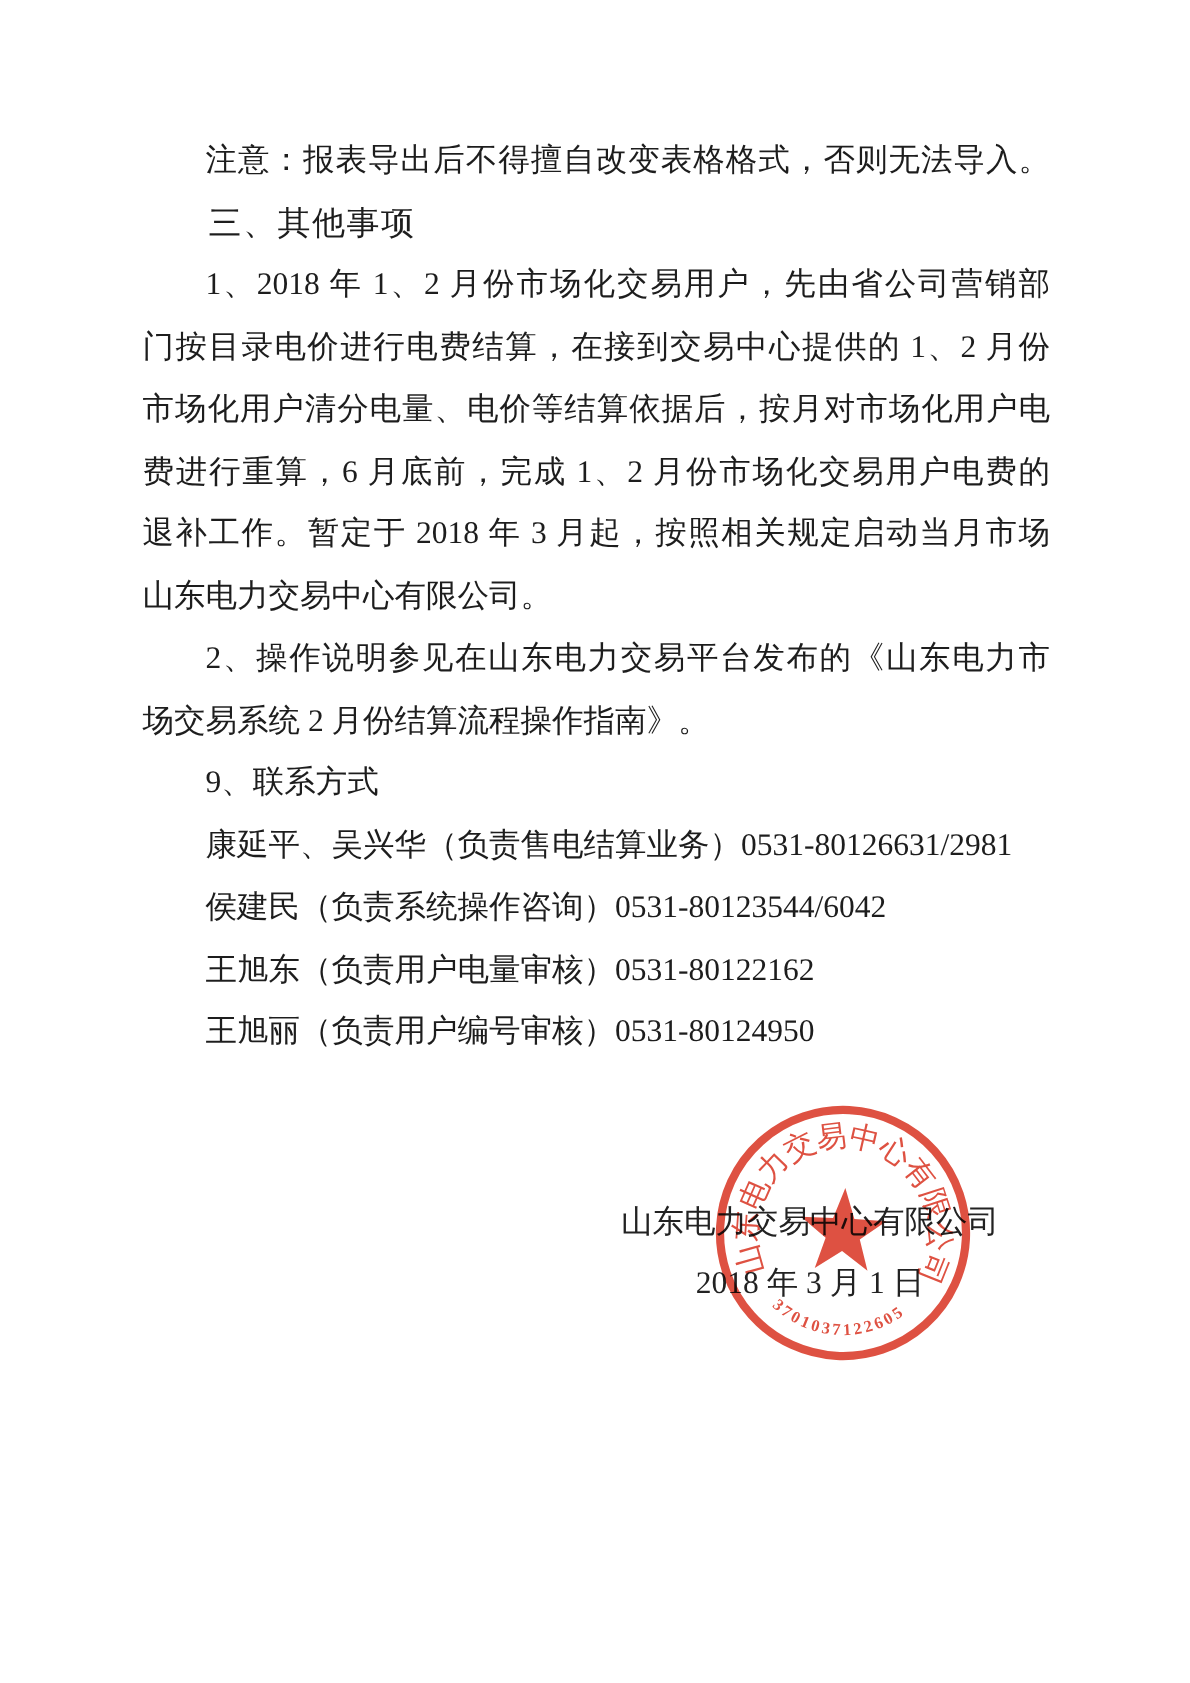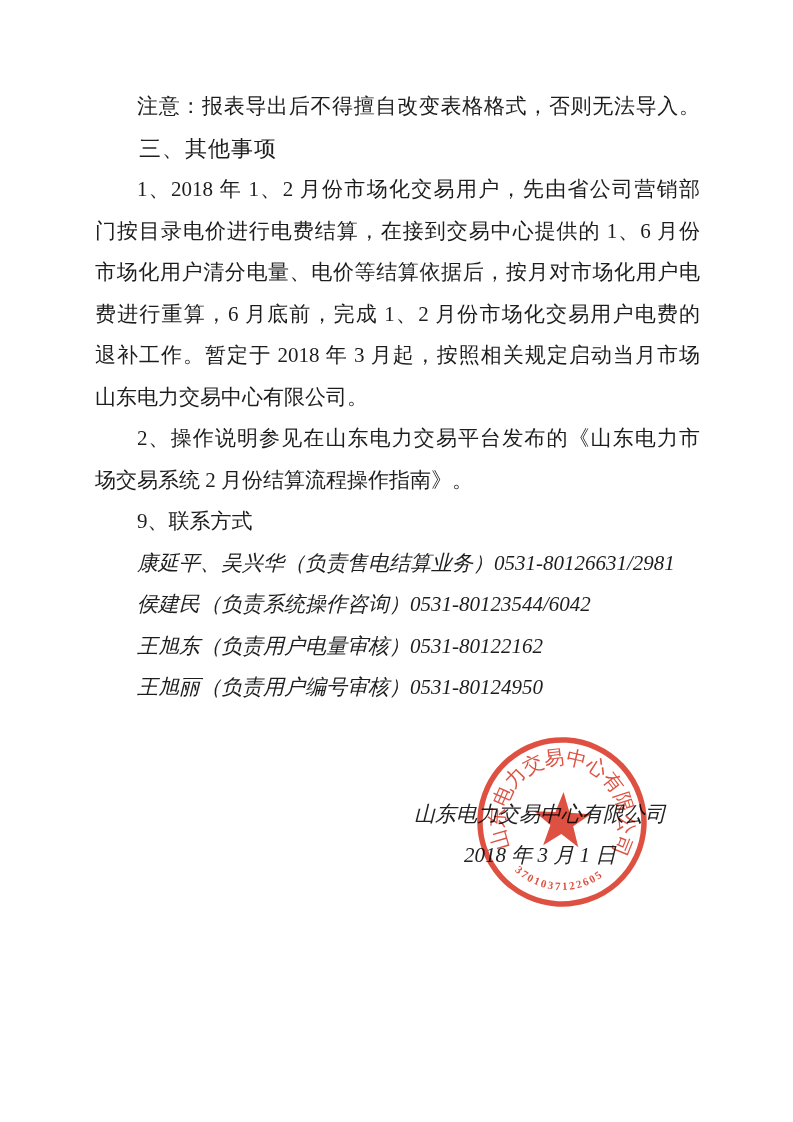--- a/index.html
+++ b/index.html
@@ -16,21 +16,21 @@
     position: absolute;
     left: 95px;
     top: 86px;
     width: 605px;
     font-size: 21px;
     line-height: 41.5px;
   }
   .line { margin: 0; }
   .indent { text-indent: 2em; }
   .just { text-align: justify; text-align-last: justify; }
-  .nowrap { white-space: nowrap; font-style: italic; }
+  .nowrap { white-space: nowrap; }
   .heading {
     font-family: "Liberation Sans", "DejaVu Sans", sans-serif;
     font-weight: normal;
     font-size: 22px;
     letter-spacing: 1px;
   }
   .signature {
     position: absolute;
     top: 794px;
     left: 372px;
@@ -58,21 +58,21 @@
 </head>
 <body>
 
 <div class="page">
 
   <div class="content">
     <p class="line indent just">注意：报表导出后不得擅自改变表格格式，否则无法导入。</p>
     <p class="line heading indent">三、其他事项</p>
 
     <div class="line indent just">1、2018 年 1、2 月份市场化交易用户，先由省公司营销部</div>
-    <div class="line just">门按目录电价进行电费结算，在接到交易中心提供的 1、6 月份</div>
+    <div class="line just">门按目录电价进行电费结算，在接到交易中心提供的 1、2 月份</div>
     <div class="line just">市场化用户清分电量、电价等结算依据后，按月对市场化用户电</div>
     <div class="line just">费进行重算，6 月底前，完成 1、2 月份市场化交易用户电费的</div>
     <div class="line just">退补工作。暂定于 2018 年 3 月起，按照相关规定启动当月市场</div>
     <div class="line">山东电力交易中心有限公司。</div>
 
     <div class="line indent just">2、操作说明参见在山东电力交易平台发布的《山东电力市</div>
     <div class="line">场交易系统 2 月份结算流程操作指南》。</div>
 
     <div class="line indent">9、联系方式</div>
 

